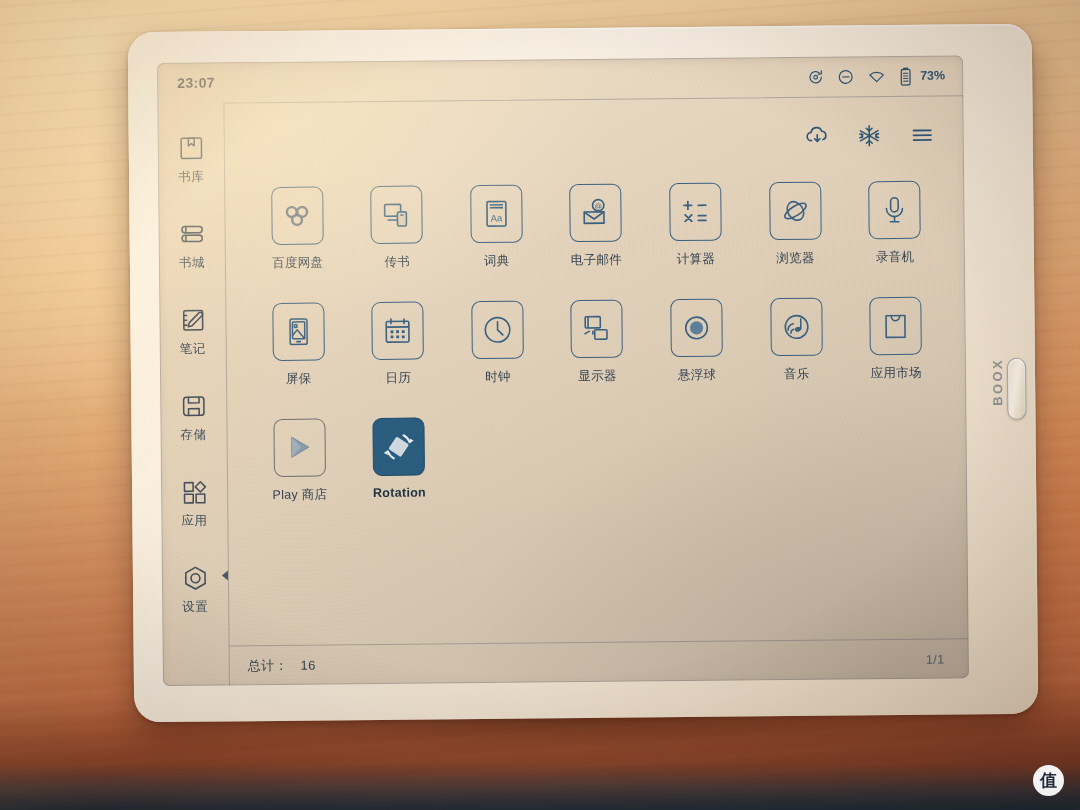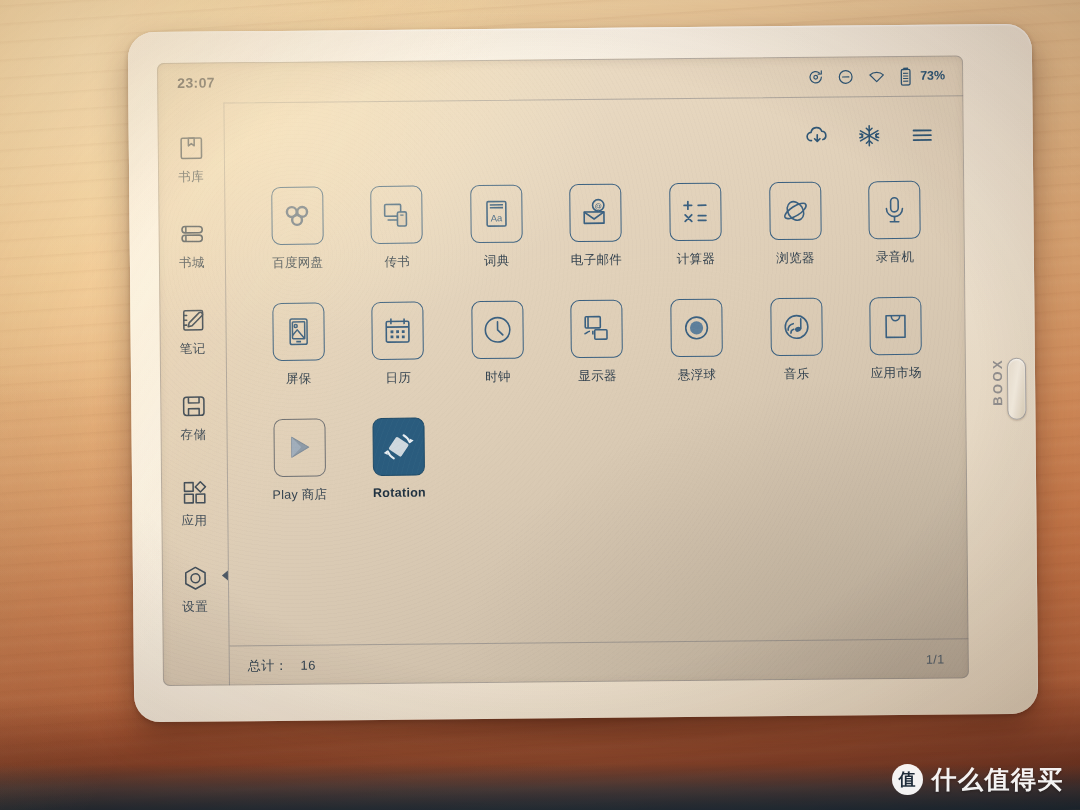--- a/index.html
+++ b/index.html
@@ -590,15 +590,14 @@
       <div id="screen-wash"></div>
     </div>
   </div>
 
   <div id="bottom-sheen"></div>
   <div id="photo-grade"></div>
   <div id="photo-warm"></div>
 
   <div id="watermark">
     <div id="wm-badge">值</div>
-    <div id="wm-text">什么值得买</div>
   </div>
 </div>
 
 </body></html>

